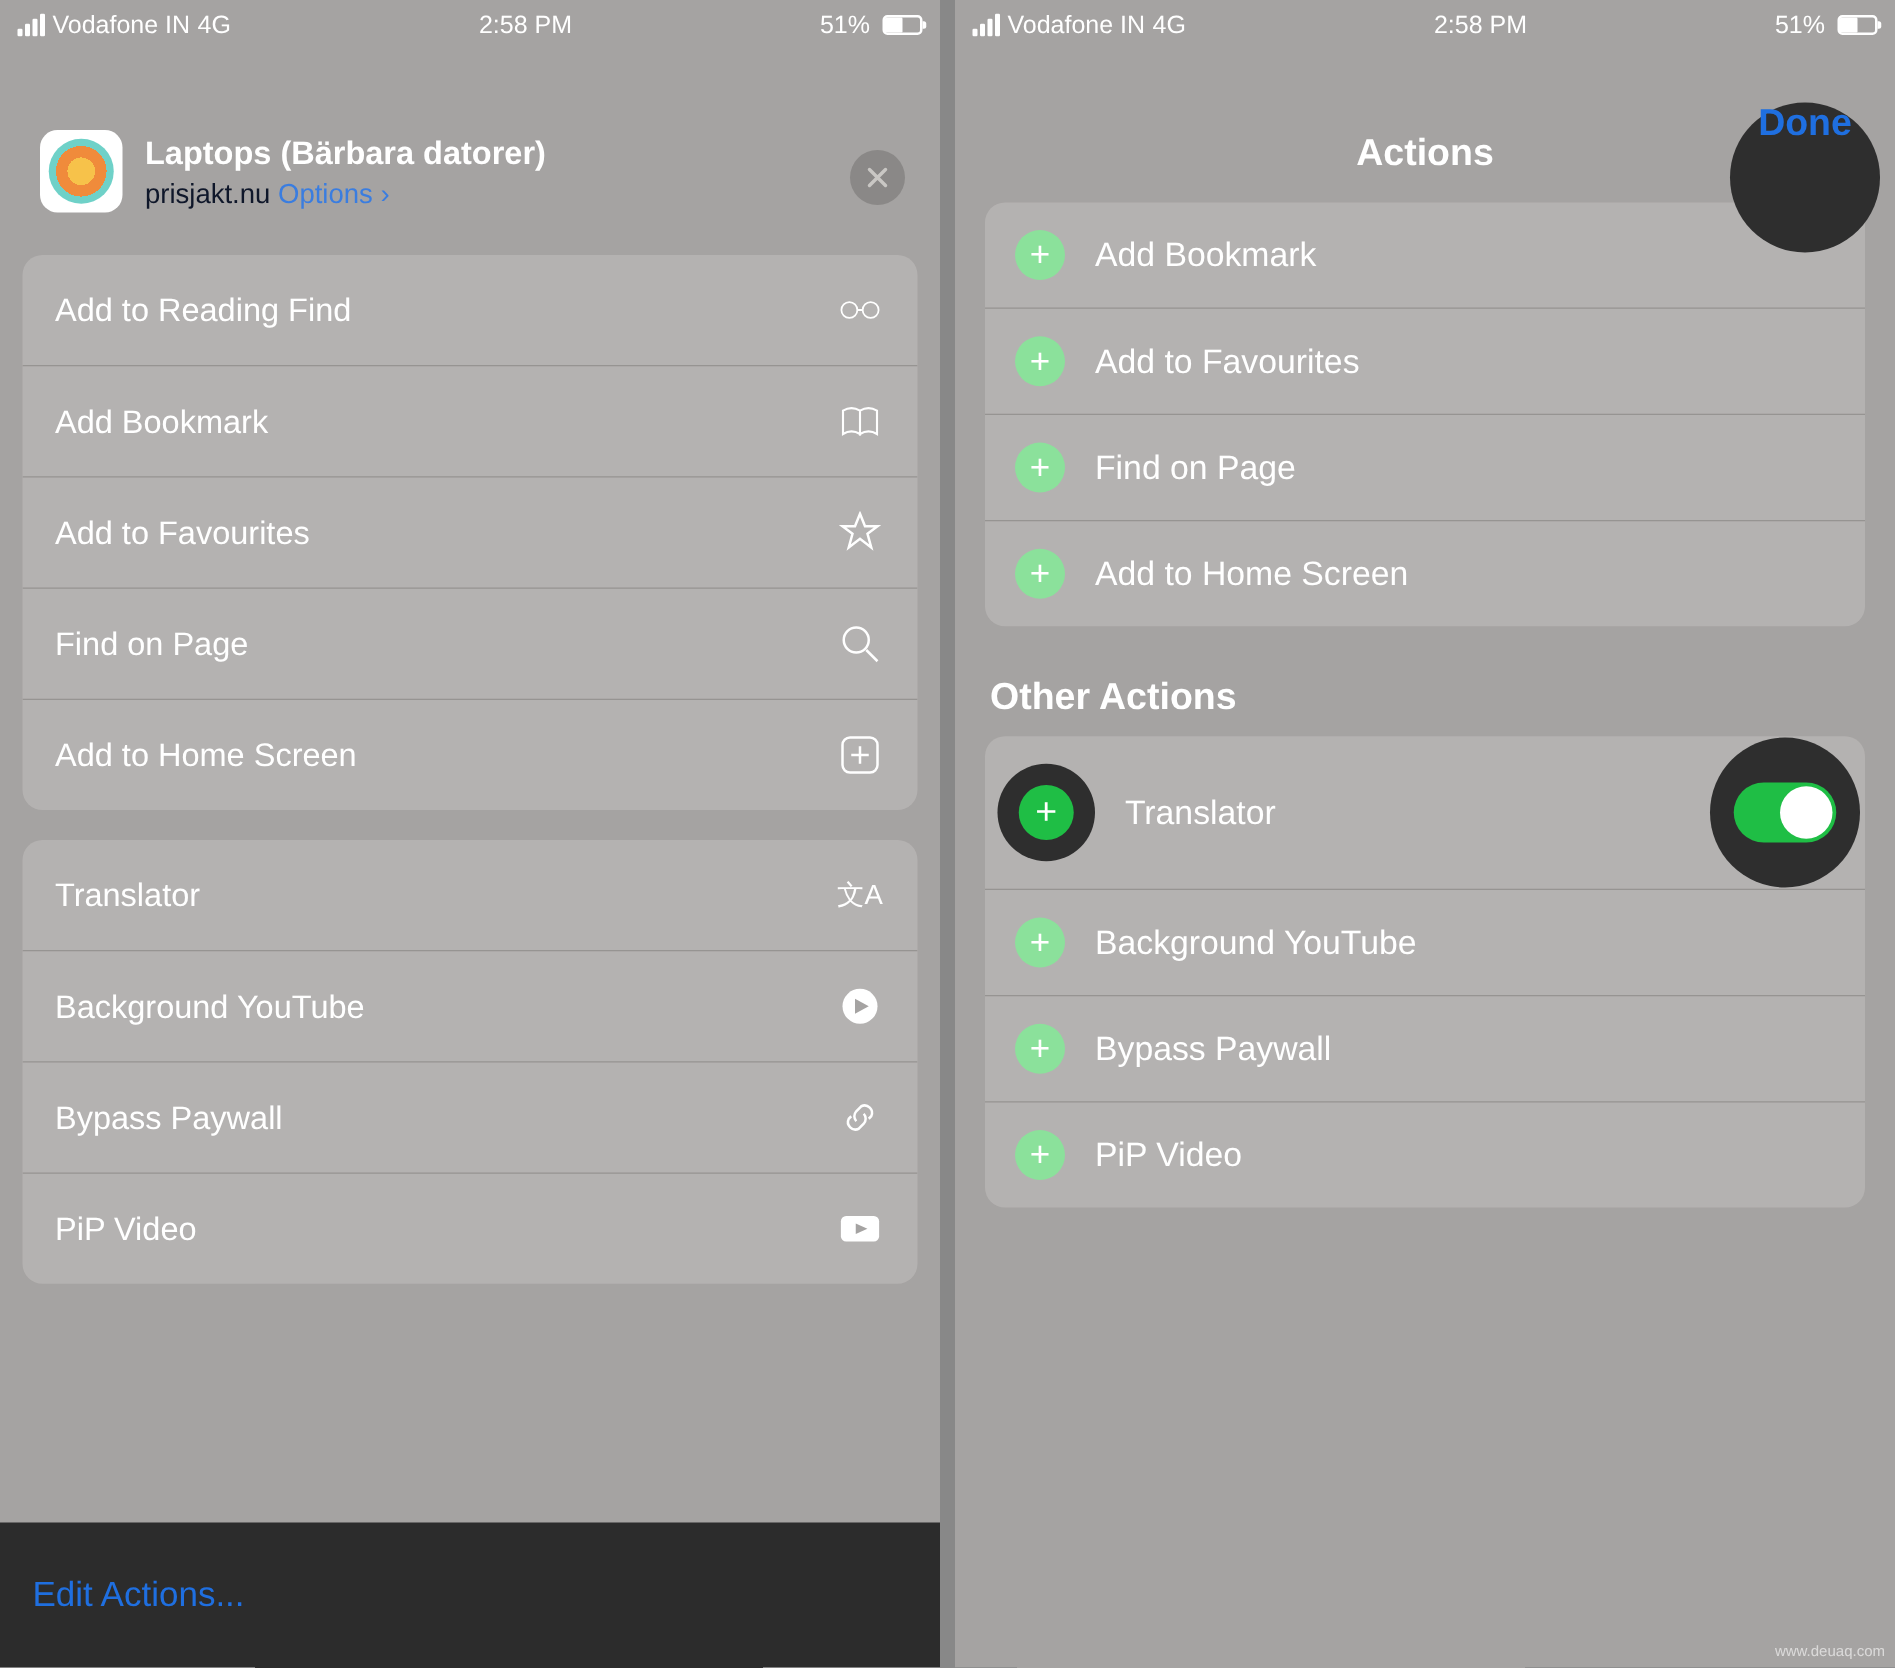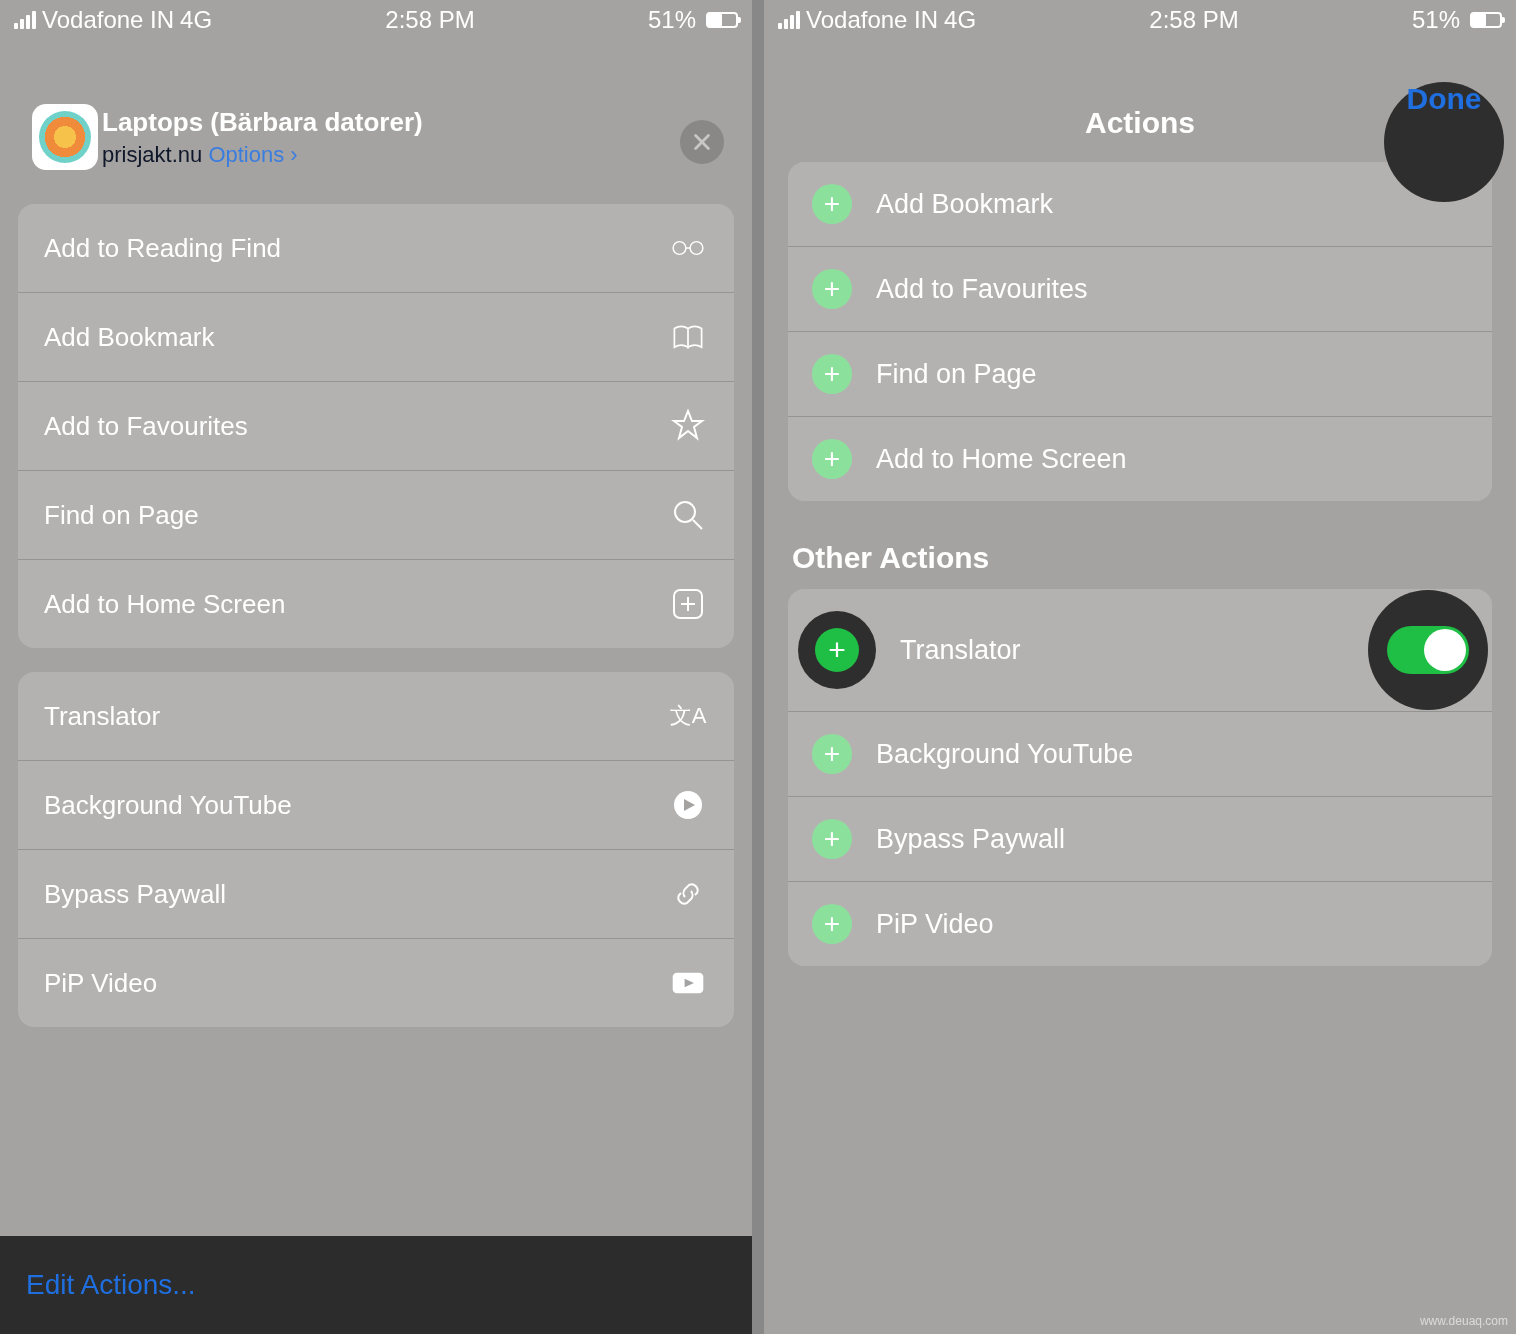--- a/index.html
+++ b/index.html
@@ -20,21 +20,21 @@
     overflow: hidden;
   }
   
   .status-bar {
     height: 40px;
     display: flex;
     align-items: center;
     justify-content: space-between;
     padding: 0 14px;
     color: #fff;
-    font-size: 24px;
+    font-size: 20px;
     font-weight: 500;
   }
   .status-left, .status-right { display: flex; align-items: center; gap: 6px; }
   .signal { display: flex; align-items: flex-end; gap: 2px; }
   .signal span { width: 4px; background: #fff; border-radius: 1px; }
   .signal span:nth-child(1){height:6px}
   .signal span:nth-child(2){height:10px}
   .signal span:nth-child(3){height:14px}
   .signal span:nth-child(4){height:18px}
   .battery {
@@ -45,21 +45,21 @@
     content:""; position:absolute; right:-5px; top:3px; width:3px; height:6px;
     background:#fff; border-radius: 0 2px 2px 0;
   }
   .battery-fill { background:#fff; height:100%; width:51%; border-radius:1px; }
 
   
   .share-header {
     margin: 50px 18px 0 18px;
     border-radius: 16px 16px 0 0;
     padding: 14px 14px 10px 14px;
-    display:flex; align-items:center; gap:4px;
+    display:flex; align-items:center; gap:18px;
     position:relative;
   }
   .app-icon {
     width:66px; height:66px; border-radius:14px; background:#fff;
     display:flex; align-items:center; justify-content:center;
   }
   .app-icon-inner {
     width:52px; height:52px; border-radius:50%;
     background: radial-gradient(circle at center, #f7c24a 0 30%, #f08b3b 30% 55%, #6fd1c8 55% 75%, #e6bdd9 75% 100%);
   }
@@ -84,21 +84,21 @@
     display:flex; align-items:center; justify-content:space-between;
     padding: 24px 26px;
     color:#fff; font-size:26px;
     border-bottom: 1px solid rgba(120,118,116,0.5);
   }
   .list-row:last-child { border-bottom:none; }
   .row-icon { color:#fff; display:flex; align-items:center; justify-content:center; width:40px; height:40px; }
   .row-icon svg { width:34px; height:34px; stroke:#fff; fill:none; stroke-width:2; }
 
   .edit-bar {
-    position:absolute; bottom:0; left:0; right:0; height:98px;
+    position:absolute; bottom:0; left:0; right:0; height:116px;
     background:#2c2c2c; display:flex; align-items:center; padding:0 26px;
   }
   .edit-bar span { color:#1f6fe0; font-size:28px; }
 
   
   .actions-header {
     margin-top: 48px;
     height: 70px;
     display:flex; align-items:center; justify-content:center;
     position:relative;

